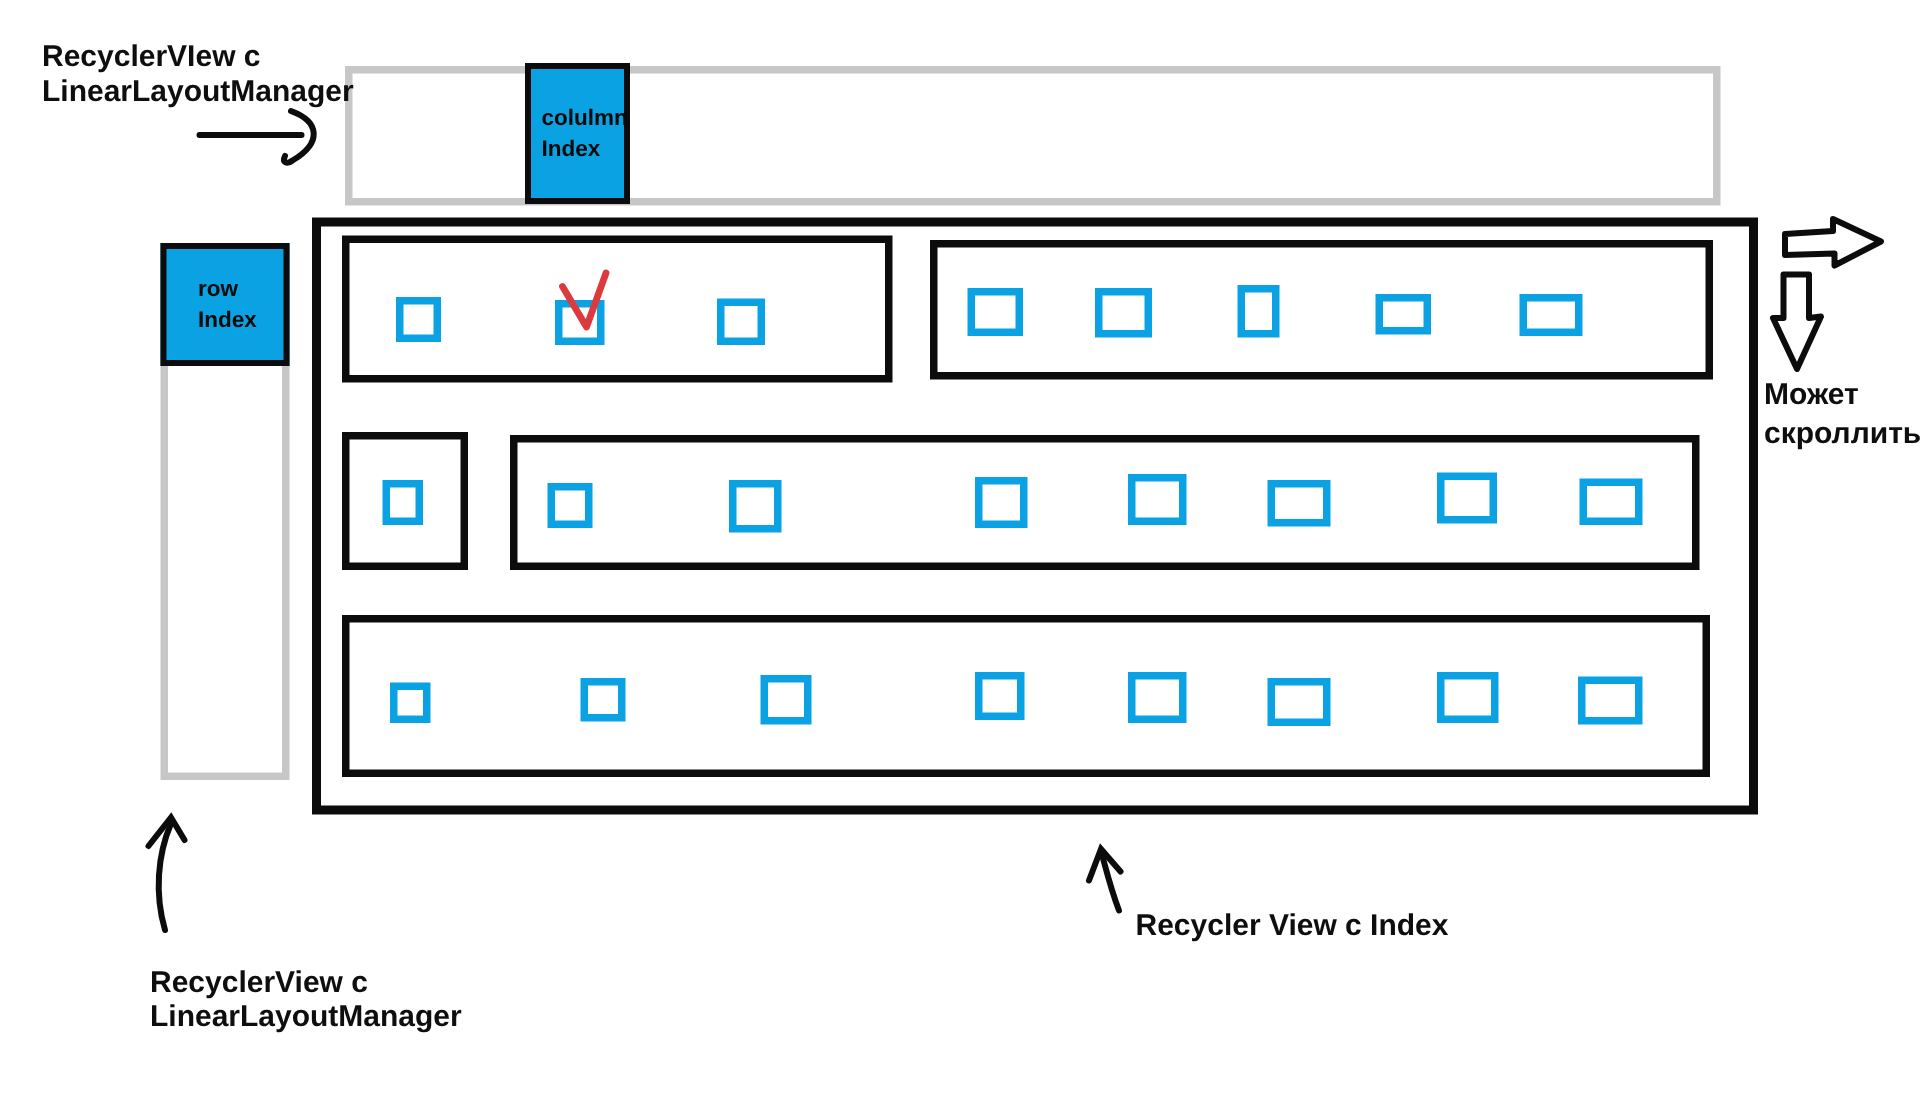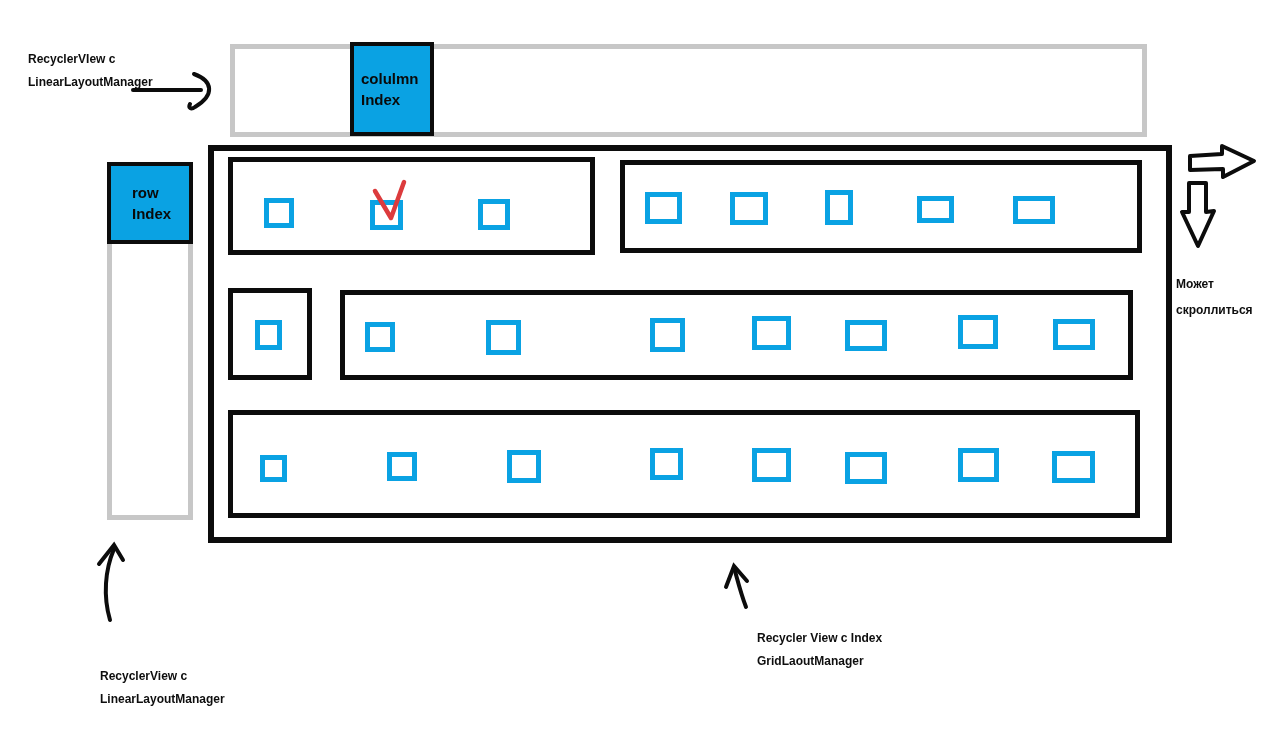--- a/index.html
+++ b/index.html
@@ -23,42 +23,41 @@
   }
   #row-index-box{padding-left:21px;}
   
   .grid-frame{border:6px solid var(--ink,#0c0c0c);background:#fff;}
   
   .row-box{position:absolute;box-sizing:border-box;border:5px solid var(--ink,#0c0c0c);background:#fff;}
   .cell{position:absolute;box-sizing:border-box;border:5px solid var(--blue,#0aa2e3);background:#fff;}
   
   .note{
     position:absolute;
-    font-weight:700;font-size:12px;line-height:23px;color:#0e0e0e;
+    font-weight:700;font-size:20px;line-height:23px;color:#0e0e0e;
     white-space:nowrap;
-    margin-top:21px;
   }
   #note-top-left{left:28px;top:27px;}
   #note-bottom-left{left:100px;top:644px;}
   #note-bottom-center{left:757px;top:606px;}
   #note-scroll{left:1176px;top:250px;line-height:26px;}
   #overlay{position:absolute;left:0;top:0;z-index:10;pointer-events:none;}
 </style>
 </head>
 <body>
 
 <div id="canvas">
 
   <div class="abs gray-frame" id="column-recycler" style="left: 230px; top: 44px; width: 917px; height: 93px;"></div>
 
   <div class="abs gray-frame" id="row-recycler" style="left: 107px; top: 162px; width: 86px; height: 358px;"></div>
 
   <div class="abs grid-frame" id="grid-container" style="left: 208px; top: 145px; width: 964px; height: 398px;"></div>
 
-  <div class="abs index-box" id="column-index-box" style="left: 350px; top: 42px; width: 84px; height: 94px;">
+  <div class="abs index-box" id="column-index-box" style="left: 350px; top: 42px; width: 70px; height: 94px;">
     <span>colulmn</span>
     <span>Index</span>
   </div>
 
   <div class="abs index-box" id="row-index-box" style="left: 107px; top: 162px; width: 86px; height: 82px;">
     <span>row</span>
     <span>Index</span>
   </div>
 
   <div class="note" id="note-top-left">
@@ -66,21 +65,20 @@
     <div>LinearLayoutManager</div>
   </div>
 
   <div class="note" id="note-bottom-left">
     <div>RecyclerView с</div>
     <div>LinearLayoutManager</div>
   </div>
 
   <div class="note" id="note-bottom-center">
     <div>Recycler View с Index</div>
-    <div>GridLaoutManager</div>
   </div>
 
   <div class="note" id="note-scroll">
     <div>Может</div>
     <div>скроллиться</div>
   </div>
 
   <svg id="overlay" width="1280" height="731" viewBox="0 0 1280 731">
 
     <g fill="none" stroke="#0c0c0c" stroke-width="4" stroke-linecap="round">

